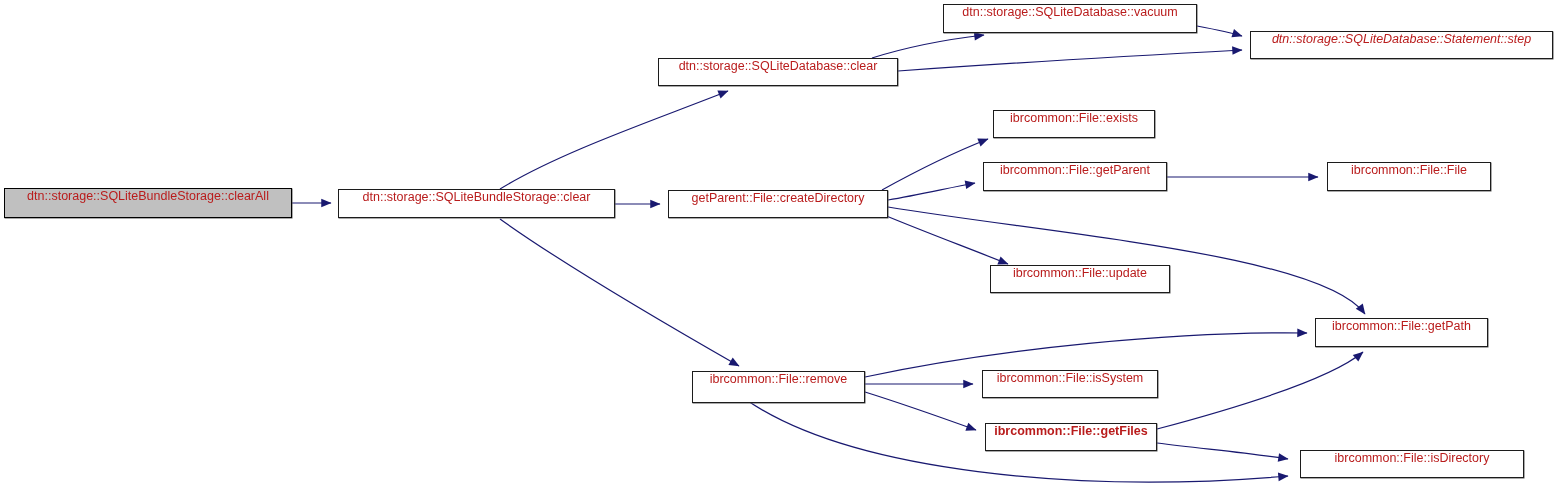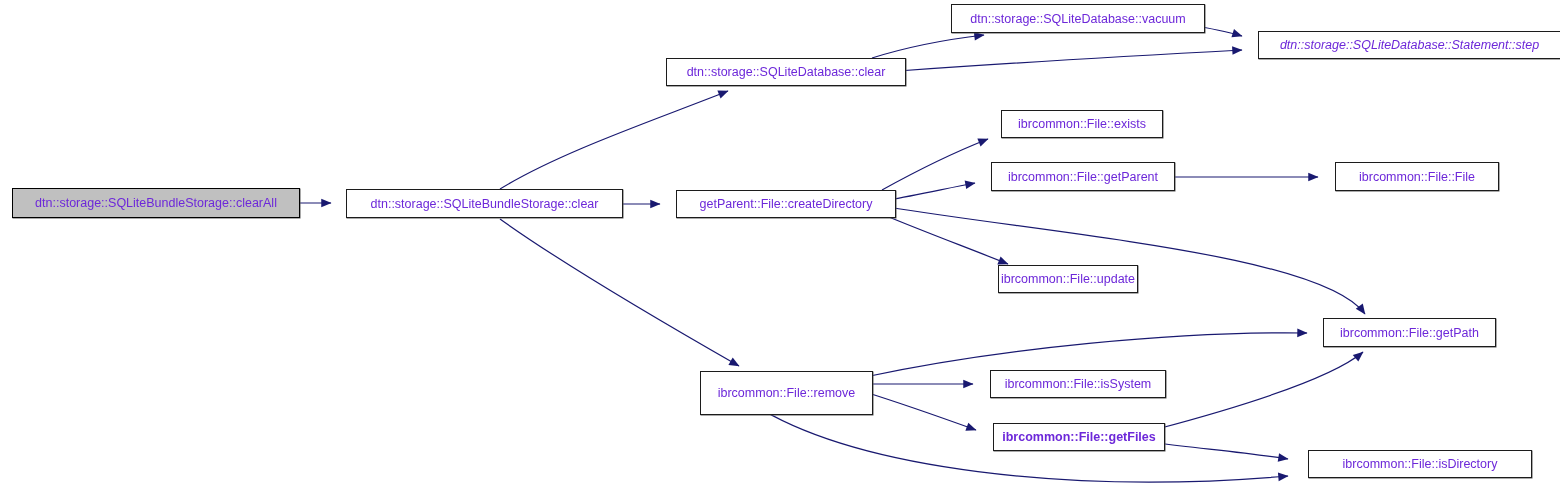--- a/index.html
+++ b/index.html
@@ -20,28 +20,27 @@
     left: 0; top: 0;
     width: 1560px;
     height: 491px;
   }
   .node {
     position: absolute;
     box-sizing: border-box;
     background: #ffffff;
     border: 1px solid #1c1c1c;
     display: flex;
-    align-items: center;
+    align-items: flex-start;
     justify-content: center;
     font-size: 12.5px;
-    color: #6d28d9;
+    color: #b91c1c;
     white-space: nowrap;
     box-shadow: 0.5px 0.5px 0 #555555;
     cursor: pointer;
-    margin-left: 8px;
   }
   .node.root {
     background: #c0c0c0;
     border: 1.5px solid #000000;
     cursor: default;
   }
   .node span {
     pointer-events: none;
   }
   .edge {
@@ -101,27 +100,27 @@
   </div>
       <div class="node" style="left: 993px; top: 110px; width: 162px; height: 28px;">
     <span>ibrcommon::File::exists</span>
   </div>
       <div class="node" style="left: 983px; top: 162px; width: 184px; height: 29px;">
     <span>ibrcommon::File::getParent</span>
   </div>
       <div class="node" style="left: 1327px; top: 162px; width: 164px; height: 29px;">
     <span>ibrcommon::File::File</span>
   </div>
-      <div class="node" style="left: 990px; top: 265px; width: 140px; height: 28px;">
+      <div class="node" style="left: 990px; top: 265px; width: 180px; height: 28px;">
     <span>ibrcommon::File::update</span>
   </div>
       <div class="node" style="left: 1315px; top: 318px; width: 173px; height: 29px;">
     <span>ibrcommon::File::getPath</span>
   </div>
-      <div class="node" style="left: 692px; top: 371px; width: 173px; height: 44px;">
+      <div class="node" style="left: 692px; top: 371px; width: 173px; height: 32px;">
     <span>ibrcommon::File::remove</span>
   </div>
       <div class="node" style="left: 982px; top: 370px; width: 176px; height: 28px;">
     <span>ibrcommon::File::isSystem</span>
   </div>
       <div class="node" style="left: 985px; top: 423px; width: 172px; height: 28px; font-weight: bold;">
     <span>ibrcommon::File::getFiles</span>
   </div>
       <div class="node" style="left: 1300px; top: 450px; width: 224px; height: 28px;">
     <span>ibrcommon::File::isDirectory</span>

